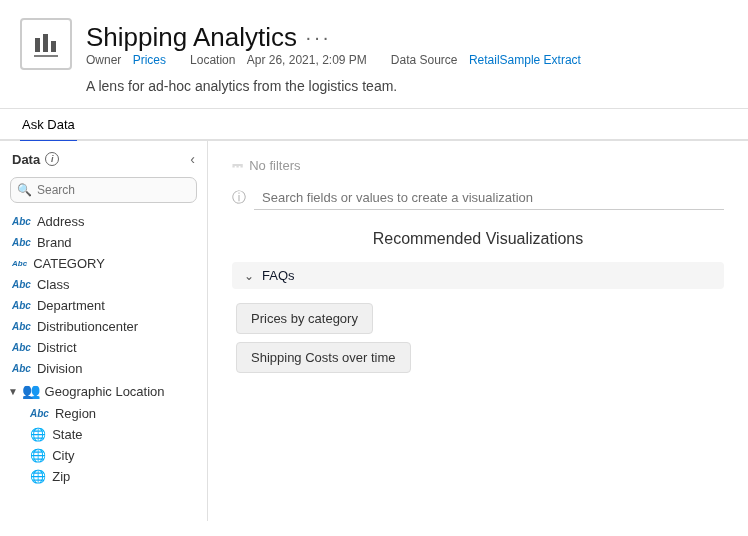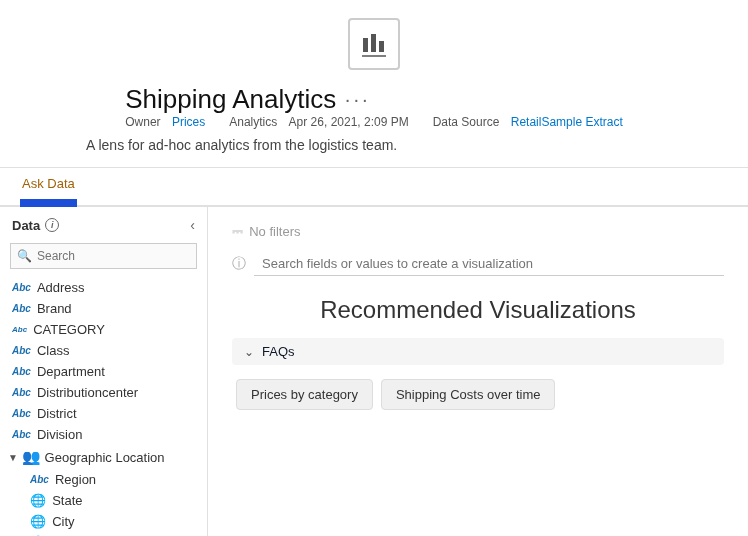--- a/index.html
+++ b/index.html
@@ -1,49 +1,49 @@
 <!DOCTYPE html>
 <html><head>
   <meta charset="utf-8">
   <style>
     * { box-sizing: border-box; margin: 0; padding: 0; }
     body { font-family: -apple-system, BlinkMacSystemFont, 'Segoe UI', Arial, sans-serif; font-size: 13px; color: #333; background: #fff; width: 748px; height: 536px; overflow: hidden; }
 
     
     .header { padding: 18px 20px 14px 20px; border-bottom: 1px solid #e0e0e0; }
-    .header-top { display: flex; align-items: center; gap: 14px; margin-bottom: 8px; flex-direction: column; }
+    .header-top { display: flex; align-items: center; gap: 14px; margin-bottom: 8px; }
     .header-icon { width: 52px; height: 52px; border: 2px solid #ccc; border-radius: 4px; display: flex; align-items: center; justify-content: center; flex-shrink: 0; }
     .header-icon svg { width: 28px; height: 28px; }
     .header-title-row { display: flex; align-items: center; gap: 8px; }
     .header-title { font-size: 26px; font-weight: 400; color: #111; }
     .header-menu { font-size: 20px; color: #666; cursor: pointer; letter-spacing: 2px; }
     .header-meta { display: flex; gap: 24px; font-size: 12px; color: #555; align-items: center; }
     .header-meta span { display: flex; gap: 4px; }
     .meta-label { color: #555; }
     .meta-value { color: #0077cc; cursor: pointer; }
     .meta-value-plain { color: #555; }
     .header-desc { font-size: 14px; color: #444; margin-top: 8px; padding-left: 66px; }
 
     
     .tabs { border-bottom: 2px solid #e0e0e0; padding: 0 20px; }
-    .tab { display: inline-block; padding: 8px 2px; font-size: 13px; font-weight: 500; color: #a16207; border-bottom: 8px solid #1d4ed8; margin-bottom: -2px; cursor: pointer; }
+    .tab { display: inline-block; padding: 8px 2px; font-size: 13px; font-weight: 500; color: #000000; border-bottom: 1px solid #1d4ed8; margin-bottom: -2px; cursor: pointer; }
 
     
     .main { display: flex; height: 380px; }
 
     
     .sidebar { width: 208px; border-right: 1px solid #e0e0e0; overflow-y: auto; flex-shrink: 0; }
     .sidebar-header { display: flex; align-items: center; justify-content: space-between; padding: 10px 12px 6px 12px; }
     .sidebar-title { font-size: 13px; font-weight: 600; color: #333; display: flex; align-items: center; gap: 5px; }
     .info-icon { width: 14px; height: 14px; border: 1.5px solid #666; border-radius: 50%; display: inline-flex; align-items: center; justify-content: center; font-size: 9px; color: #666; font-style: italic; cursor: pointer; }
     .collapse-btn { font-size: 14px; color: #666; cursor: pointer; transform: rotate(0deg); }
 
     
     .search-box { margin: 4px 10px 8px 10px; position: relative; }
-    .search-box input { width: 100%; padding: 5px 8px 5px 26px; border: 1px solid #ccc; border-radius: 0; font-size: 12px; color: #c2410c; outline: none; background: #fafafa; }
+    .search-box input { width: 100%; padding: 5px 8px 5px 26px; border: 1px solid #ccc; border-radius: 7px; font-size: 12px; color: #c2410c; outline: none; background: #fafafa; }
     .search-icon-pos { position: absolute; left: 7px; top: 50%; transform: translateY(-50%); color: #888; font-size: 12px; }
 
     
     .field-item { display: flex; align-items: center; gap: 6px; padding: 3px 12px; cursor: pointer; }
     .field-name { font-size: 13px; color: #333; }
     .geo-group { padding-left: 0; }
     .geo-header { display: flex; align-items: center; gap: 4px; padding: 3px 8px 3px 8px; cursor: pointer; }
     .geo-expand { font-size: 10px; color: #555; }
     .geo-sub { padding-left: 18px; }
     .geo-sub .field-item { padding-left: 12px; }
@@ -53,26 +53,26 @@
     
     .content { flex: 1; padding: 16px 24px; overflow-y: auto; }
     .no-fields { font-size: 13px; color: #999; margin-bottom: 8px; }
     .no-filters { display: flex; align-items: center; gap: 6px; font-size: 13px; color: #999; margin-bottom: 12px; }
     .filter-icon { color: #bbb; font-size: 14px; }
     .search-bar-row { display: flex; align-items: center; gap: 8px; margin-bottom: 20px; }
     .search-info-icon { color: #aaa; font-size: 14px; }
     .viz-search { flex: 1; border: none; border-bottom: 1px solid #ccc; padding: 4px 8px; font-size: 13px; color: #aaa; outline: none; background: transparent; }
 
     
-    .recommended-title { font-size: 24px; font-weight: 400; color: #333; margin-bottom: 14px; text-align: center; }
+    .recommended-title { font-size: 16px; font-weight: 400; color: #333; margin-bottom: 14px; text-align: center; }
     .faq-section { background: #f5f5f5; border-radius: 4px; padding: 6px 12px; margin-bottom: 10px; }
     .faq-header { display: flex; align-items: center; gap: 8px; cursor: pointer; }
     .faq-chevron { font-size: 12px; color: #555; }
     .faq-label { font-size: 13px; font-weight: 500; color: #0f172a; }
-    .viz-buttons { display: flex; flex-direction: row; gap: 8px; margin-top: 14px; padding-left: 4px; align-items: flex-end; }
+    .viz-buttons { display: flex; flex-direction: column; gap: 8px; margin-top: 14px; padding-left: 4px; align-items: flex-end; }
     .viz-btn { background: #f0f0f0; border: 1px solid #ddd; border-radius: 4px; padding: 7px 14px; font-size: 13px; color: #333; cursor: pointer; text-align: left; display: inline-block; width: auto; align-self: flex-start; }
   </style>
 </head>
 <body>
 
 <div class="header">
   <div class="header-top">
     <div class="header-icon">
       <svg viewBox="0 0 28 28" fill="none" xmlns="http://www.w3.org/2000/svg">
         <rect x="3" y="8" width="5" height="14" fill="#555"></rect>
@@ -85,21 +85,21 @@
       <div class="header-title-row">
         <span class="header-title">Shipping Analytics</span>
         <span class="header-menu">···</span>
       </div>
       <div class="header-meta">
         <span>
           <span class="meta-label">Owner</span>&nbsp;
           <span class="meta-value">Prices</span>
         </span>
         <span>
-          <span class="meta-label">Analytics</span>&nbsp;
+          <span class="meta-label">Location</span>&nbsp;
           <span class="meta-value-plain">Apr 26, 2021, 2:09 PM</span>
         </span>
         <span>
           <span class="meta-label">Data Source</span>&nbsp;
           <span class="meta-value">RetailSample Extract</span>
         </span>
       </div>
     </div>
   </div>
   <div class="header-desc">A lens for ad-hoc analytics from the logistics team.</div>

